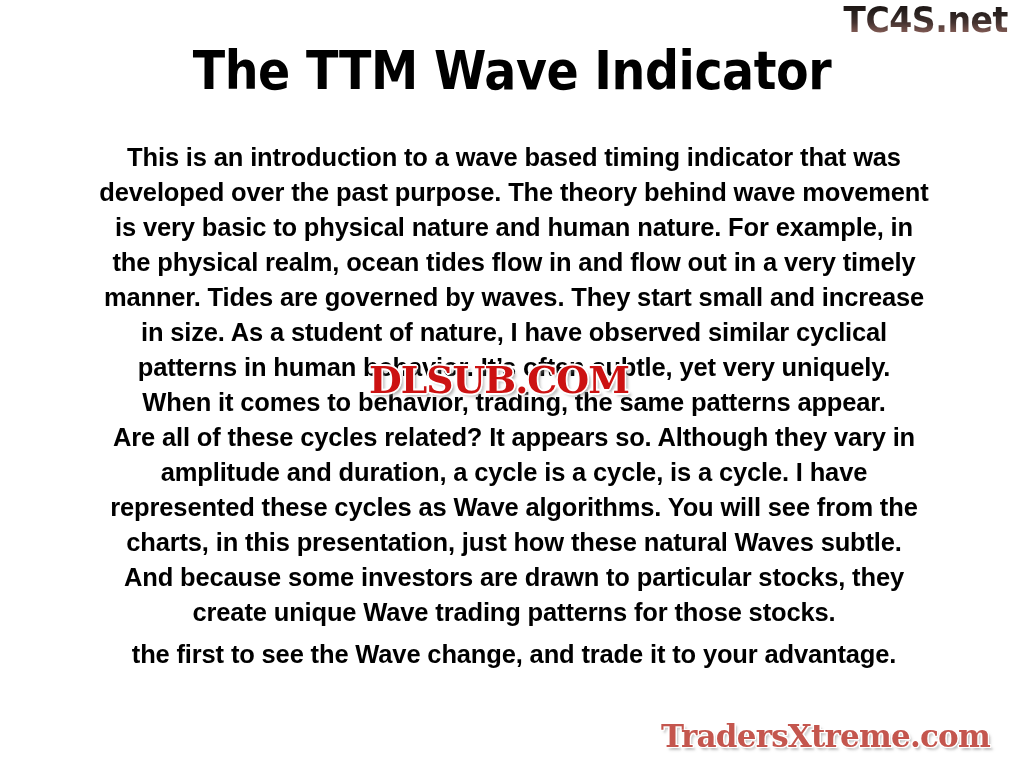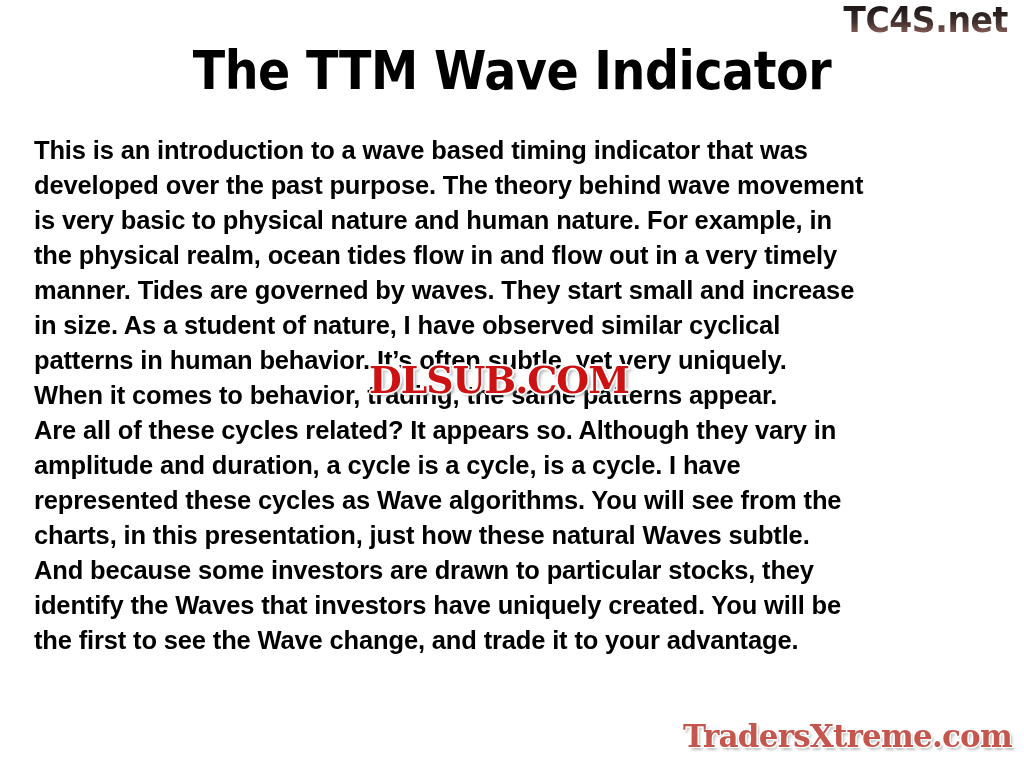--- a/index.html
+++ b/index.html
@@ -69,21 +69,22 @@
     left: 34px;
     width: 960px;
     font-family: "Liberation Sans", sans-serif;
     font-weight: bold;
     font-size: 25.5px;
     line-height: 35px;
     color: #000000;
     letter-spacing: -0.15px;
   }
   .body-copy .para {
-    margin: 0;
+    margin: 7px;
+    text-align: center;
   }
   .body-copy .line {
     display: block;
     white-space: nowrap;
   }
 
   
   .watermark-dlsub {
     position: absolute;
     top: 362px;
@@ -106,21 +107,21 @@
       -1.2px 1.2px 0 #ffffff,
        1.2px -1.2px 0 #ffffff,
       -1.2px -1.2px 0 #ffffff,
        3px 3px 3px rgba(120,120,120,0.55);
   }
 
   
   .watermark-traders {
     position: absolute;
     top: 719px;
-    left: 683px;
+    left: 661px;
     font-family: "DejaVu Serif", serif;
     font-weight: bold;
     font-size: 31px;
     line-height: 34px;
     letter-spacing: -0.8px;
     color: #c4564e;
     white-space: nowrap;
     text-shadow:
        1.4px 0 0 #ffffff,
       -1.4px 0 0 #ffffff,
@@ -150,23 +151,23 @@
       <span class="line">the physical realm, ocean tides flow in and flow out in a very timely</span>
       <span class="line">manner. Tides are governed by waves. They start small and increase</span>
       <span class="line">in size. As a student of nature, I have observed similar cyclical</span>
       <span class="line">patterns in human behavior. It’s often subtle, yet very uniquely.</span>
       <span class="line">When it comes to behavior, trading, the same patterns appear.</span>
       <span class="line">Are all of these cycles related? It appears so. Although they vary in</span>
       <span class="line">amplitude and duration, a cycle is a cycle, is a cycle. I have</span>
       <span class="line">represented these cycles as Wave algorithms. You will see from the</span>
       <span class="line">charts, in this presentation, just how these natural Waves subtle.</span>
       <span class="line">And because some investors are drawn to particular stocks, they</span>
+      <span class="line">create unique Wave trading patterns for those stocks.</span>
     </div>
     <div class="para">
-      <span class="line">identify the Waves that investors have uniquely created. You will be</span>
       <span class="line">the first to see the Wave change, and trade it to your advantage.</span>
     </div>
   </div>
 
   <div class="watermark-dlsub">DLSUB.COM</div>
 
   <div class="watermark-traders">TradersXtreme.com</div>
 
 </div>
 

